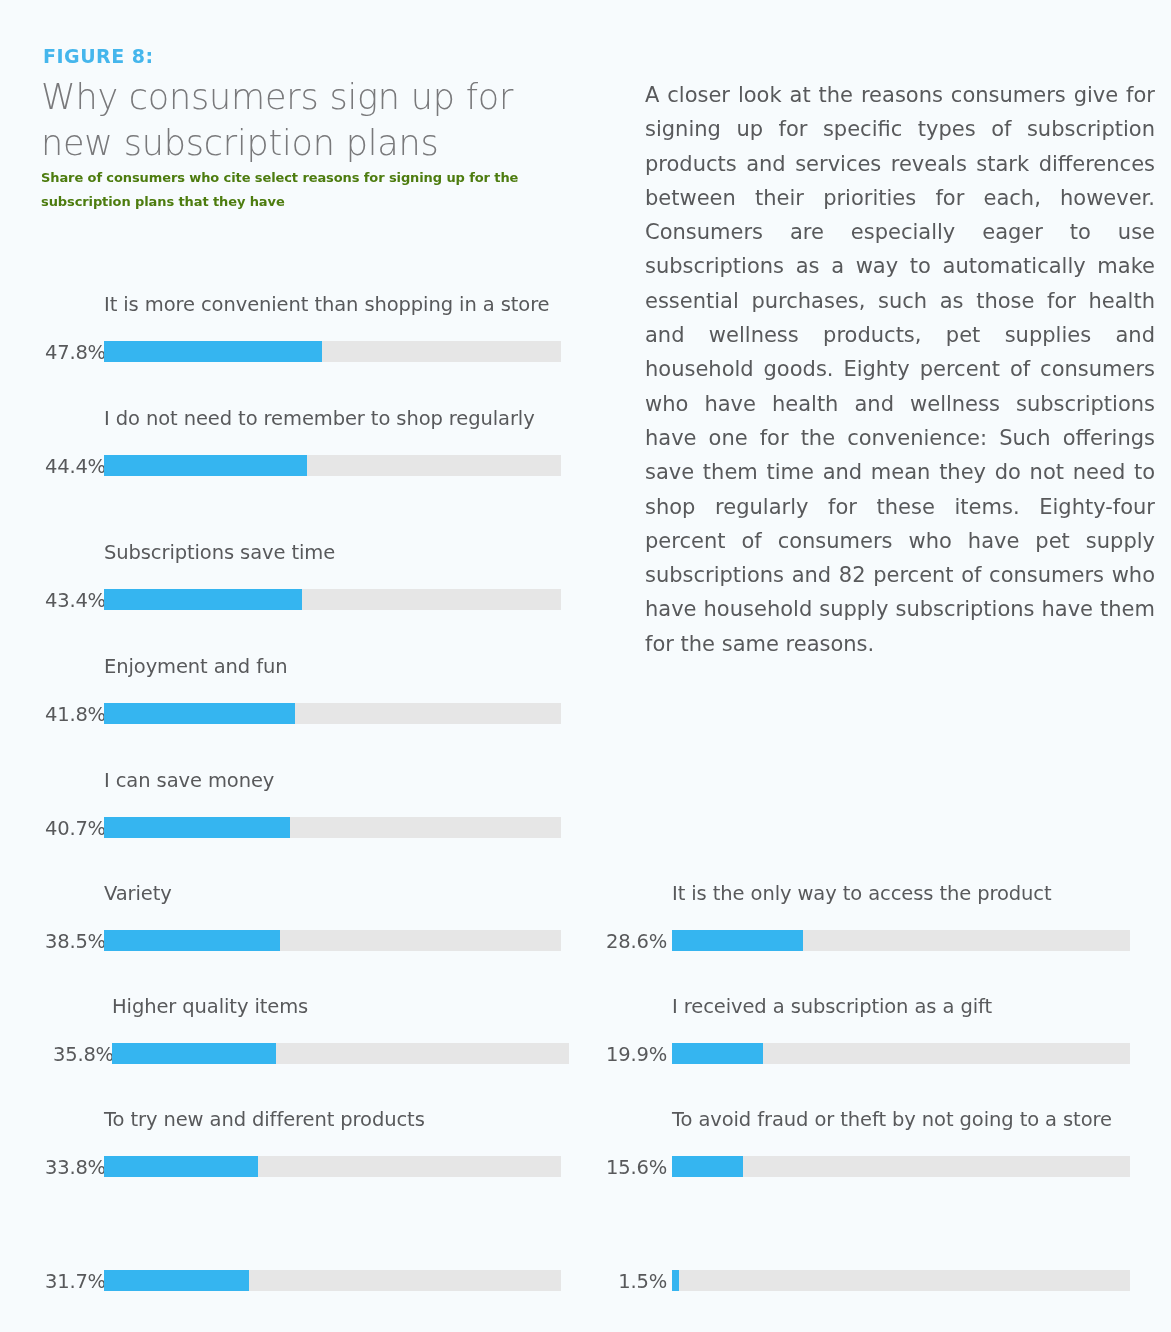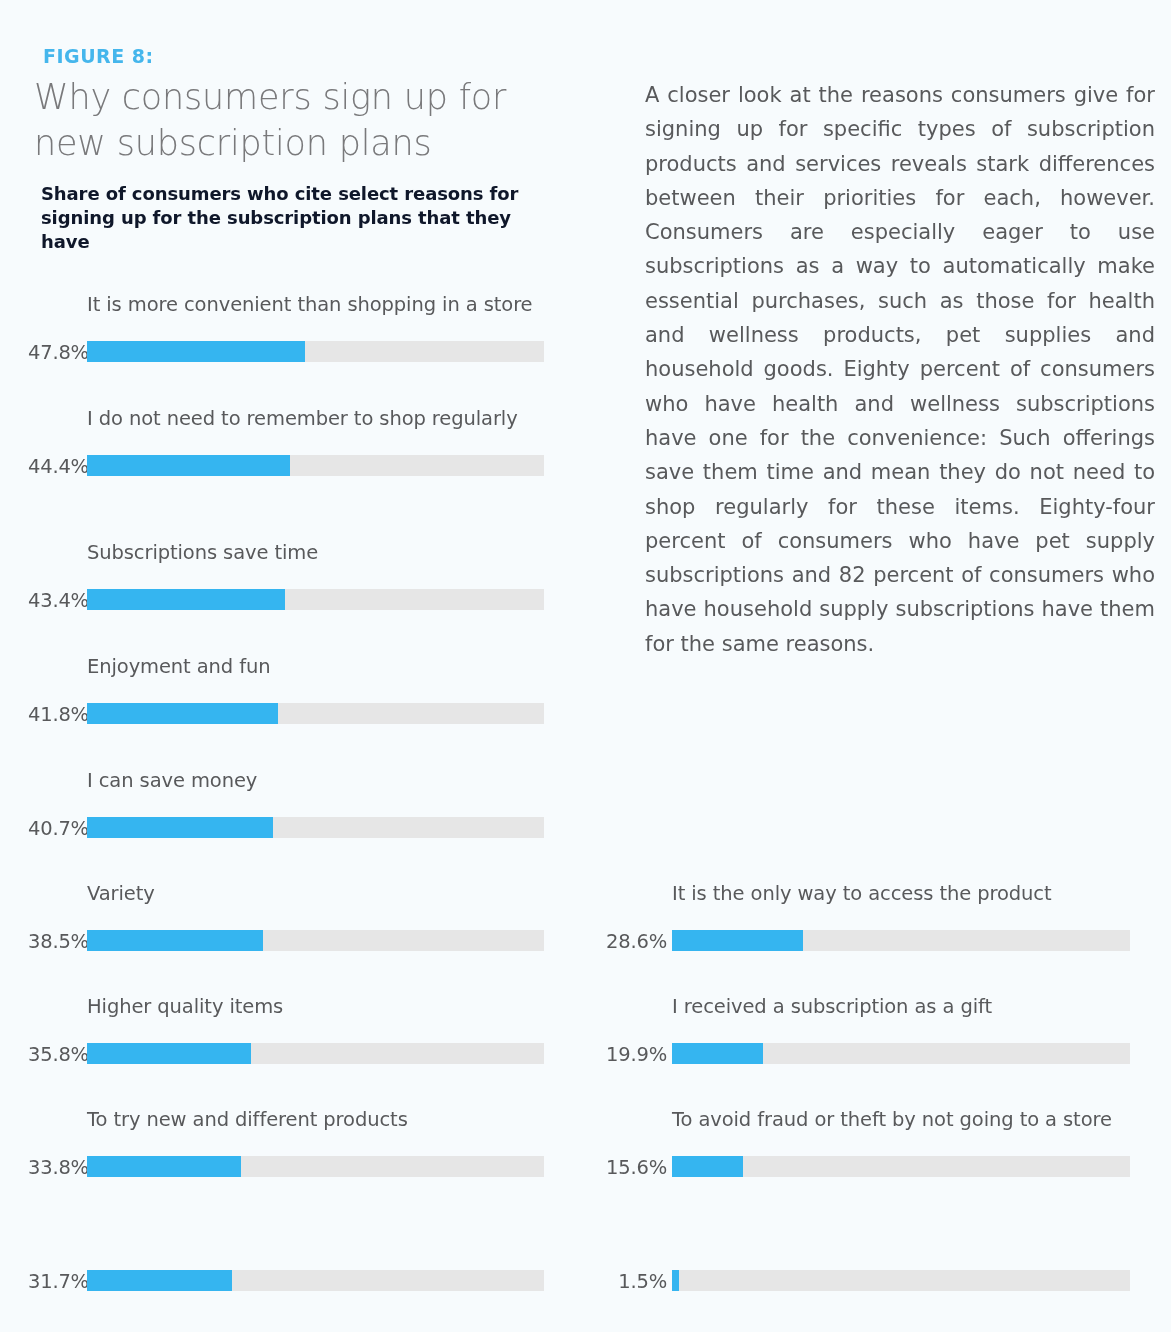--- a/index.html
+++ b/index.html
@@ -21,38 +21,38 @@
     left: 43px;
     top: 45px;
     font-family: "DejaVu Sans", sans-serif;
     font-size: 19px;
     font-weight: 700;
     letter-spacing: 0.5px;
     color: #45b6ec;
   }
   .title {
     position: absolute;
-    left: 34px;
+    left: 41px;
     top: 74px;
     width: 520px;
     font-size: 35px;
     font-weight: 300;
     line-height: 46px;
     color: #79797b;
     letter-spacing: -0.2px;
   }
   .subtitle {
     position: absolute;
     left: 41px;
-    top: 182px;
+    top: 166px;
     width: 510px;
-    font-size: 18px;
+    font-size: 13px;
     font-weight: 700;
     line-height: 24px;
-    color: #0f172a;
+    color: #4d7c0f;
     letter-spacing: -0.1px;
   }
 
   
   .body-copy {
     position: absolute;
     left: 621px;
     top: 78px;
     width: 510px;
     font-size: 21px;
@@ -67,21 +67,21 @@
   .col {
     position: absolute;
   }
   .col-left  { left: 0px;   top: 0px; width: 580px; }
   .col-right { left: 580px; top: 0px; width: 591px; }
 
   .bar-row {
     position: absolute;
     height: 70px;
   }
-  .col-left  .bar-row { left: 28px;  width: 516px; }
+  .col-left  .bar-row { left: 45px;  width: 516px; }
   .col-right .bar-row { left: 15px;  width: 535px; }
 
   .bar-label {
     position: absolute;
     left: 59px;
     top: 0px;
     width: 460px;
     font-size: 19.5px;
     line-height: 25px;
     color: #58595b;
@@ -167,21 +167,21 @@
         <div class="bar-fill" style="width: 40.7%; background: rgb(53, 181, 240);"></div>
       </div>
     </div>
     <div class="bar-row" style="top: 589px; height: 70px;">
       <div class="bar-label">Variety</div>
       <div class="bar-value">38.5%</div>
       <div class="bar-track">
         <div class="bar-fill" style="width: 38.5%; background: rgb(53, 181, 240);"></div>
       </div>
     </div>
-    <div class="bar-row" style="top: 702px; height: 70px;">
+    <div class="bar-row" style="top: 702px; height: 70px; margin-left: 8px;">
       <div class="bar-label">Higher quality items</div>
       <div class="bar-value">35.8%</div>
       <div class="bar-track">
         <div class="bar-fill" style="width: 35.8%; background: rgb(53, 181, 240);"></div>
       </div>
     </div>
     <div class="bar-row" style="top: 815px; height: 70px;">
       <div class="bar-label">To try new and different products</div>
       <div class="bar-value">33.8%</div>
       <div class="bar-track">

